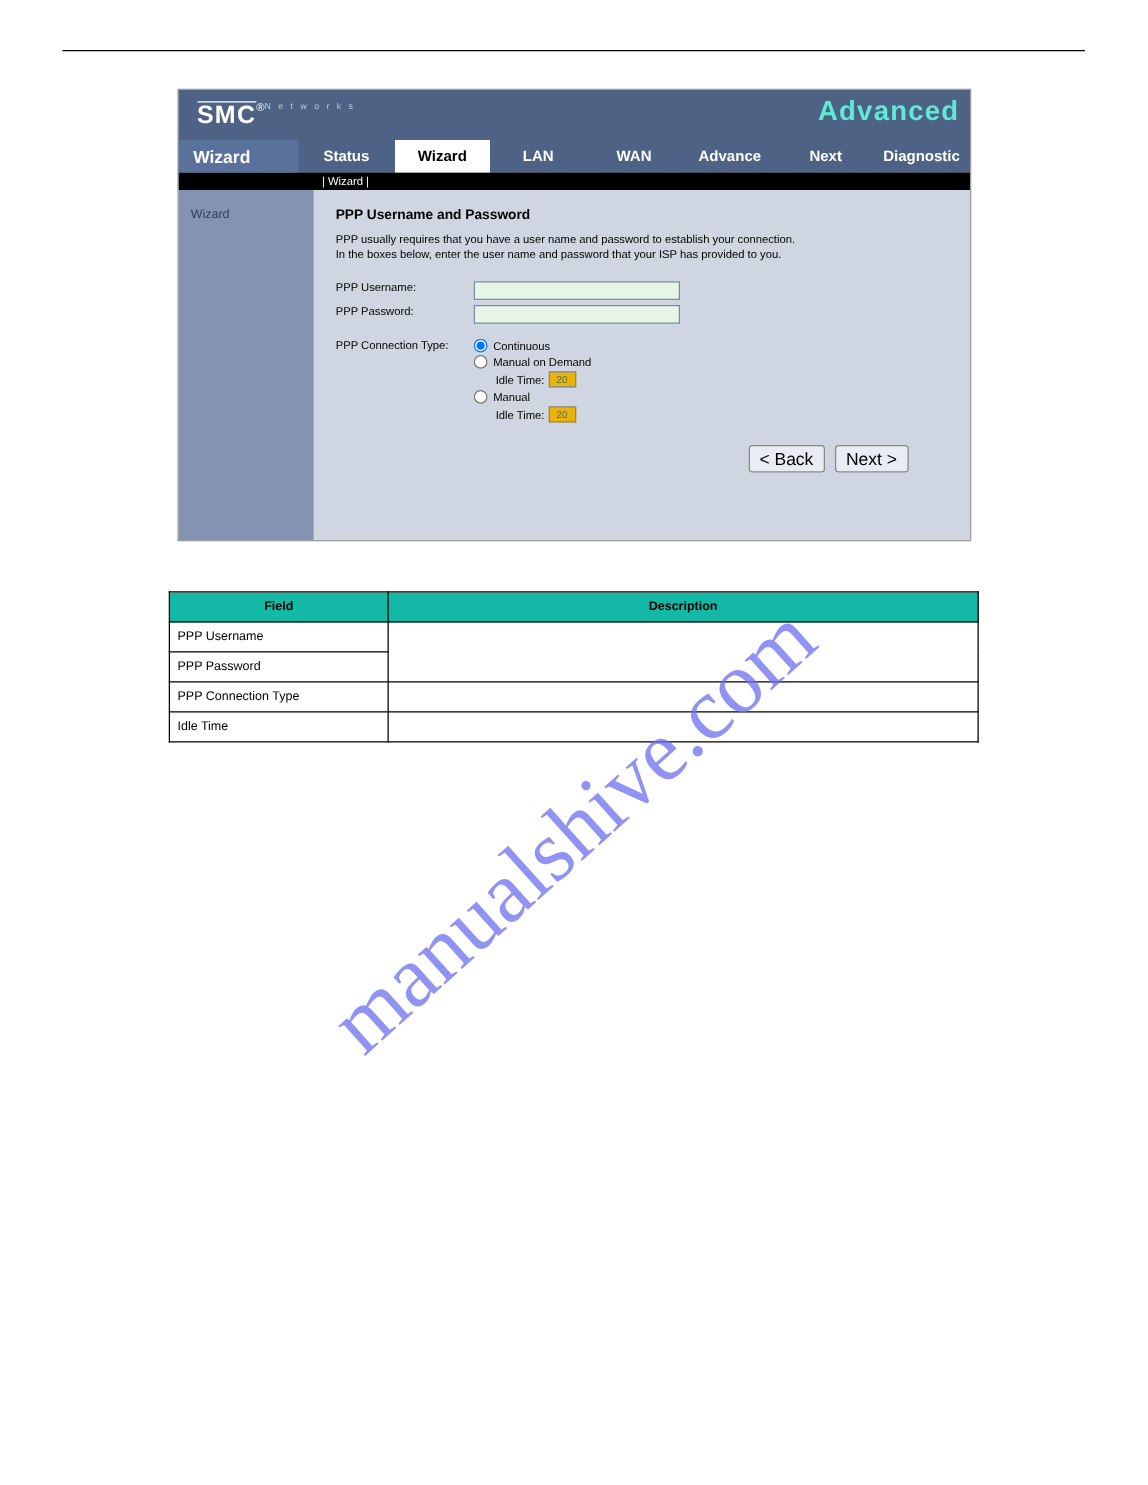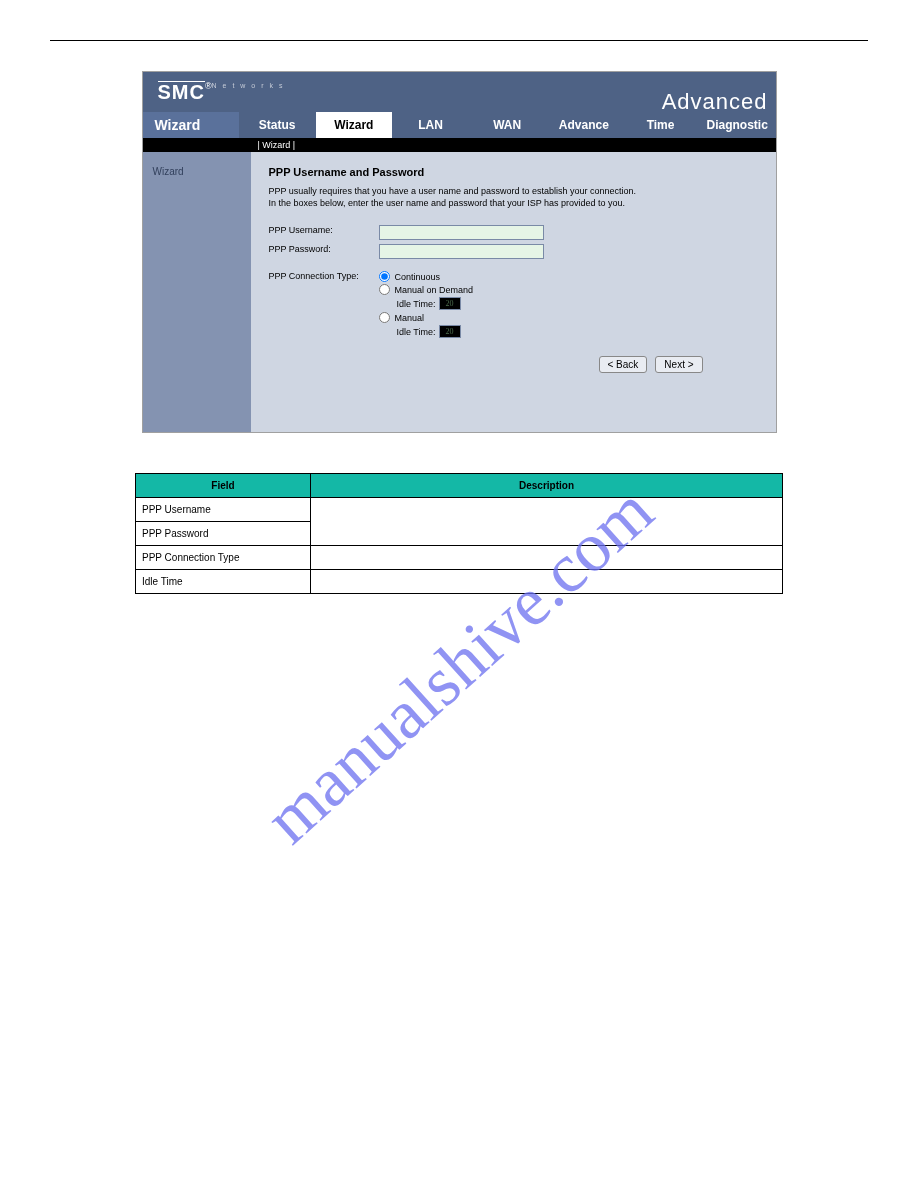--- a/index.html
+++ b/index.html
@@ -32,22 +32,22 @@
   }
   .logo { display: flex; flex-direction: row; color: #fff; }
   .logo-main {
     font-size: 20px; font-weight: bold; letter-spacing: 1px;
     line-height: 1; border-top: 1px solid #fff;
     display: inline-block; padding-top: 0;
   }
   .logo-sup { font-size: 9px; vertical-align: top; }
   .logo-sub { font-size: 7px; letter-spacing: 2px; color: #c5cbd7; margin-top: 1px; }
   .banner-right {
-    position: absolute; right: 8px; top: 17px;
-    font-size: 22px; font-weight: normal; color: #ffffff; letter-spacing: 1px;
+    position: absolute; right: 8px; top: 4px;
+    font-size: 22px; font-weight: bold; color: #5eead4; letter-spacing: 1px;
   }
   .navbar {
     background: #4e6285;
     display: flex;
     align-items: stretch;
     height: 26px;
   }
   .nav-item {
     flex: 1;
     text-align: center;
@@ -91,25 +91,25 @@
   .form-label { width: 110px; font-size: 9px; }
   .text-input {
     width: 165px; height: 15px; font-size: 9px;
     border: 1px solid #7a8aa6; background: #e6f5e6;
   }
   .radio-group { margin-left: 0; }
   .radio-line { display: flex; align-items: center; gap: 5px; font-size: 9px; margin-bottom: 2px; }
   .radio-sub { margin-left: 18px; font-size: 9px; display: flex; align-items: center; gap: 3px; margin-bottom: 2px;}
   .idle-input {
     width: 22px; height: 13px; font-size: 8px;
-    border: 1px solid #7a8aa6; background: #000000; text-align: center; color:#4d6d4d;font-family:Liberation Serif, serif;
+    border: 1px solid #7a8aa6; background: #eab308; text-align: center; color:#4d6d4d;
   }
   .btn-row { display: flex; gap: 8px; justify-content: flex-start; margin-top: 16px; margin-left: 330px;}
   .nav-btn {
-    font-size: 10px; padding: 2px 8px; border: 1px solid #888;
+    font-size: 14px; padding: 2px 8px; border: 1px solid #888;
     border-radius: 3px; background: #e9ecf2; cursor: pointer;
   }
   input[type=radio] { width:11px; height:11px; margin:0; }
 
   
   .watermark {
     position: absolute;
     left: 50%; top: 56%;
     transform: translate(-50%, -50%) rotate(-42deg);
     font-size: 70px;
@@ -153,21 +153,21 @@
       <div class="banner-right">Advanced</div>
     </div>
 
     <div class="navbar">
       <div class="nav-item primary">Wizard</div>
       <div class="nav-item">Status</div>
       <div class="nav-item active">Wizard</div>
       <div class="nav-item">LAN</div>
       <div class="nav-item">WAN</div>
       <div class="nav-item">Advance</div>
-      <div class="nav-item">Time</div>
+      <div class="nav-item">Next</div>
       <div class="nav-item">Diagnostic</div>
     </div>
 
     <div class="subnav">| Wizard |</div>
 
     <div class="body-row">
       <div class="sidebar">
         <div>Wizard</div>
       </div>
       <div class="content">

